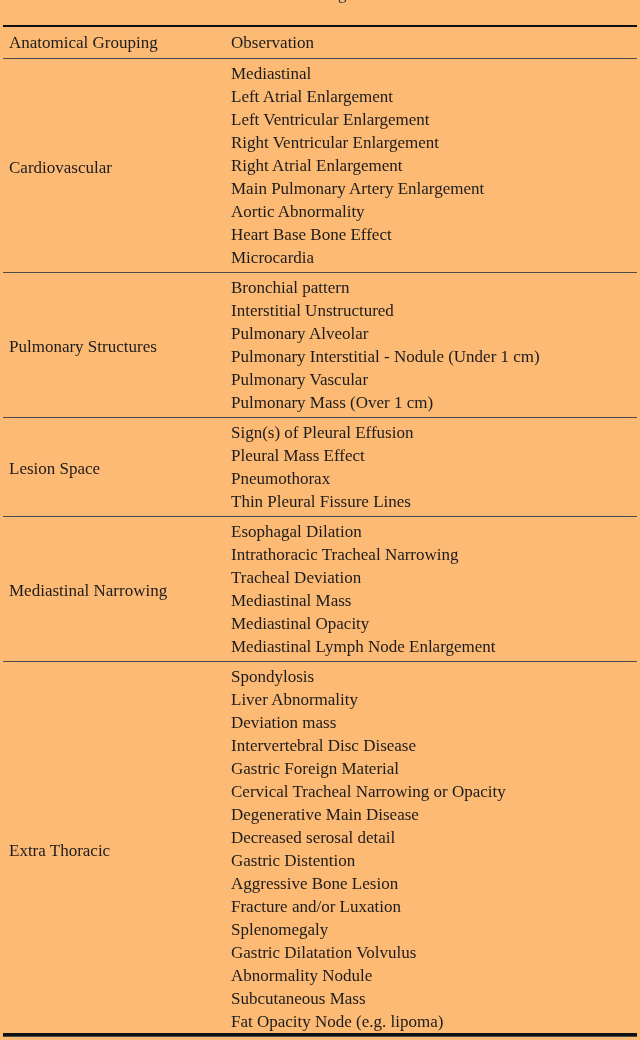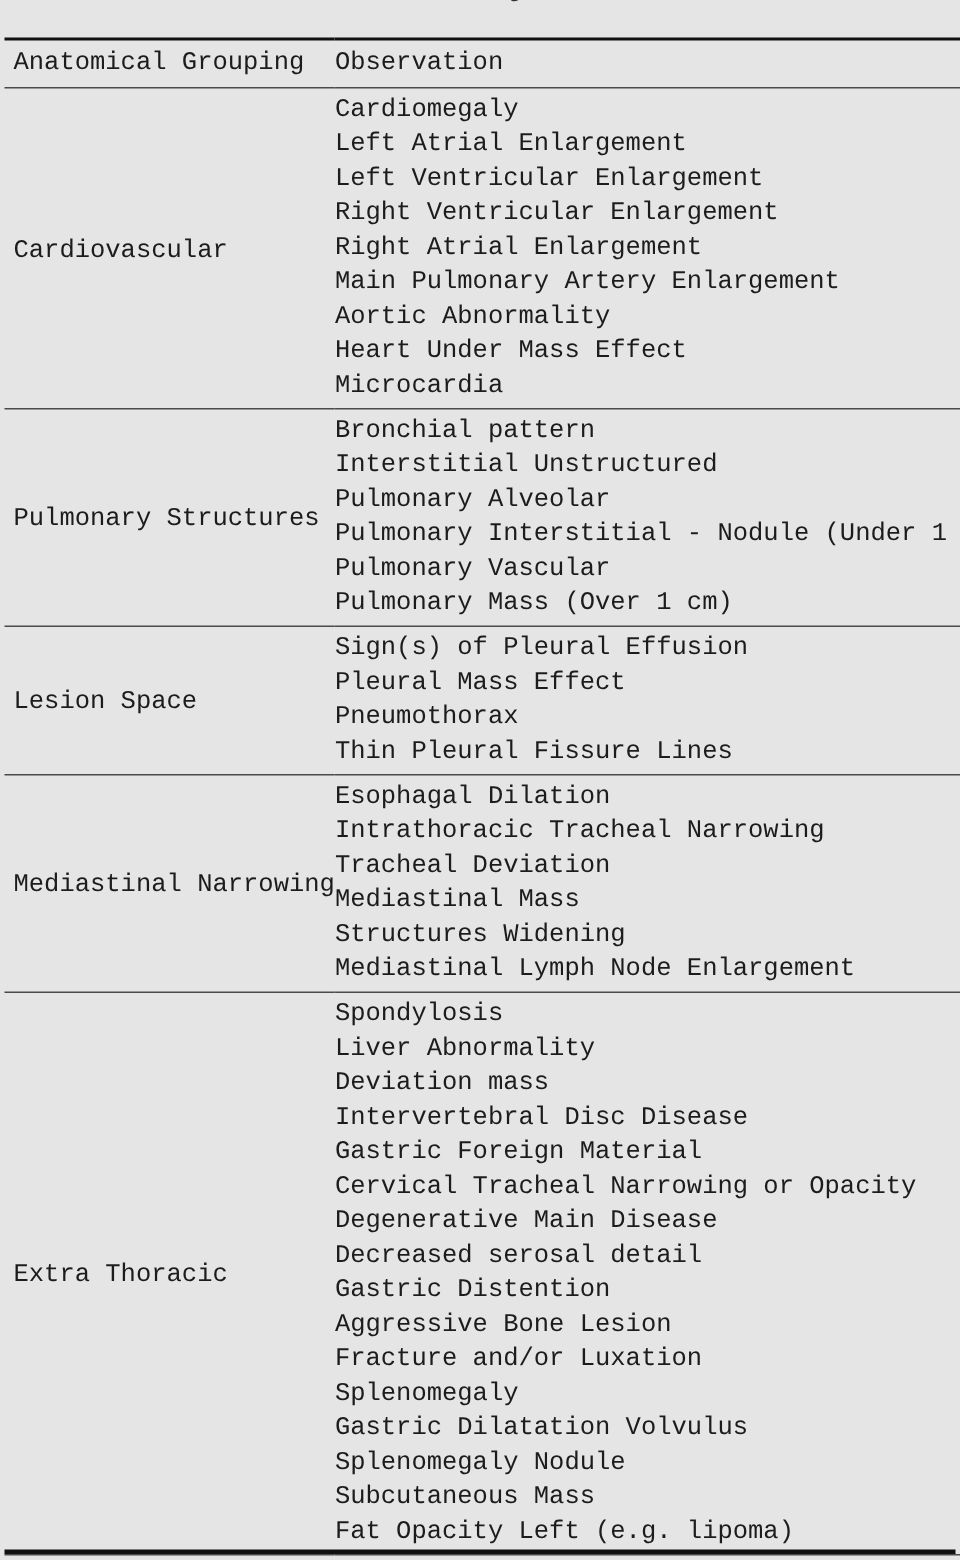--- a/index.html
+++ b/index.html
@@ -1,21 +1,21 @@
 <!DOCTYPE html>
 <html><head>
 <meta charset="utf-8">
 <style>
   html, body { margin: 0; padding: 0; background: #ffffff; }
   .page {
     position: relative;
     width: 640px;
     height: 1040px;
-    background: #e5e5e5;
-    font-family: Liberation Mono, monospace;
+    background: #fdba74;
+    font-family: Liberation Serif, serif;
     color: #1c1c1c;
     overflow: hidden;
   }
   .caption-fragment {
     position: absolute;
     left: 338px;
     top: 0;
     width: 26px;
     height: 6px;
     overflow: hidden;
@@ -78,42 +78,42 @@
   <table class="obs-table">
     <thead>
       <tr>
         <th class="col-group">Anatomical Grouping</th>
         <th class="col-obs">Observation</th>
       </tr>
     </thead>
     <tbody>
         <tr class="group-first">
           <td class="group-cell" rowspan="9">Cardiovascular</td>
-          <td class="obs-cell">Cardiomegaly</td>
+          <td class="obs-cell">Mediastinal</td>
         </tr>
         <tr>
           <td class="obs-cell">Left Atrial Enlargement</td>
         </tr>
         <tr>
           <td class="obs-cell">Left Ventricular Enlargement</td>
         </tr>
         <tr>
           <td class="obs-cell">Right Ventricular Enlargement</td>
         </tr>
         <tr>
           <td class="obs-cell">Right Atrial Enlargement</td>
         </tr>
         <tr>
           <td class="obs-cell">Main Pulmonary Artery Enlargement</td>
         </tr>
         <tr>
           <td class="obs-cell">Aortic Abnormality</td>
         </tr>
         <tr>
-          <td class="obs-cell">Heart Under Mass Effect</td>
+          <td class="obs-cell">Heart Base Bone Effect</td>
         </tr>
         <tr class="group-last">
           <td class="obs-cell">Microcardia</td>
         </tr>
         <tr class="group-first">
           <td class="group-cell" rowspan="6">Pulmonary Structures</td>
           <td class="obs-cell">Bronchial pattern</td>
         </tr>
         <tr>
           <td class="obs-cell">Interstitial Unstructured</td>
@@ -150,21 +150,21 @@
         <tr>
           <td class="obs-cell">Intrathoracic Tracheal Narrowing</td>
         </tr>
         <tr>
           <td class="obs-cell">Tracheal Deviation</td>
         </tr>
         <tr>
           <td class="obs-cell">Mediastinal Mass</td>
         </tr>
         <tr>
-          <td class="obs-cell">Structures Widening</td>
+          <td class="obs-cell">Mediastinal Opacity</td>
         </tr>
         <tr class="group-last">
           <td class="obs-cell">Mediastinal Lymph Node Enlargement</td>
         </tr>
         <tr class="group-first">
           <td class="group-cell" rowspan="16">Extra Thoracic</td>
           <td class="obs-cell">Spondylosis</td>
         </tr>
         <tr>
           <td class="obs-cell">Liver Abnormality</td>
@@ -196,26 +196,26 @@
         <tr>
           <td class="obs-cell">Fracture and/or Luxation</td>
         </tr>
         <tr>
           <td class="obs-cell">Splenomegaly</td>
         </tr>
         <tr>
           <td class="obs-cell">Gastric Dilatation Volvulus</td>
         </tr>
         <tr>
-          <td class="obs-cell">Splenomegaly Nodule</td>
+          <td class="obs-cell">Abnormality Nodule</td>
         </tr>
         <tr>
           <td class="obs-cell">Subcutaneous Mass</td>
         </tr>
         <tr class="group-last">
-          <td class="obs-cell">Fat Opacity Left (e.g. lipoma)</td>
+          <td class="obs-cell">Fat Opacity Node (e.g. lipoma)</td>
         </tr>
       </tbody>
   </table>
 
   <div class="bottom-heavy-rule"></div>
 
 </div>
 
 </body></html>

